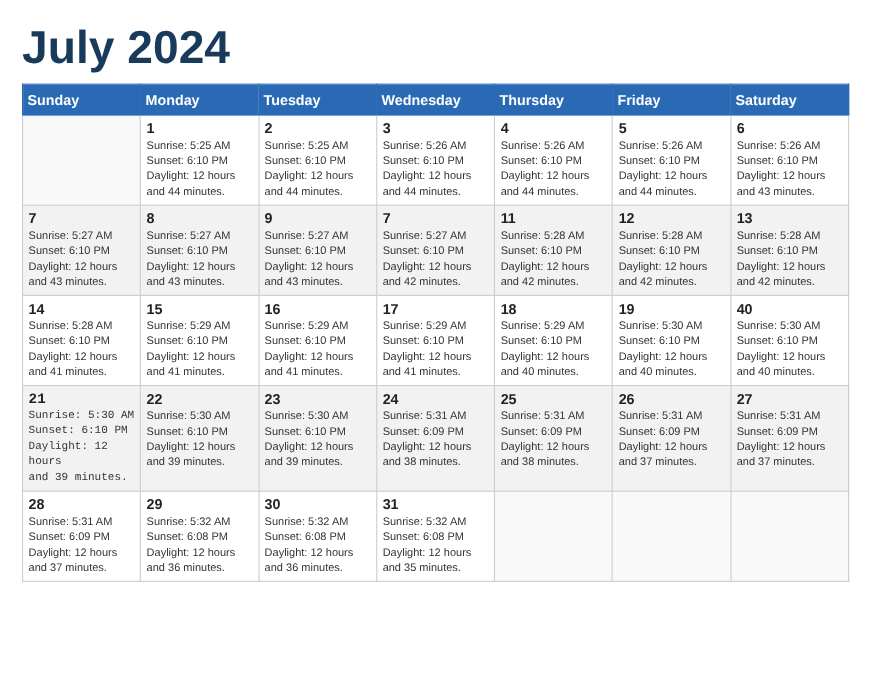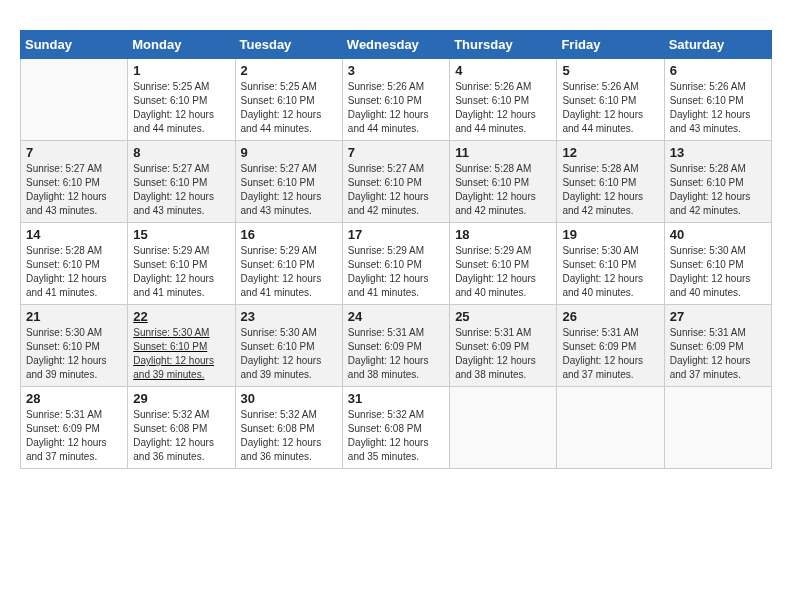--- a/index.html
+++ b/index.html
@@ -79,20 +79,21 @@
     .logo-wrapper {
       display: flex;
       align-items: center;
     }
   </style>
 </head>
 <body>
 
 <div class="header-section">
   <div class="title-section">
+    <div class="month-title">July 2024</div>
   </div>
 </div>
 
 <table class="calendar-table">
   <thead>
     <tr>
     <th>Sunday</th>
         <th>Monday</th>
         <th>Tuesday</th>
         <th>Wednesday</th>
@@ -243,28 +244,28 @@
         </td>
         <td style="background-color: rgb(255, 255, 255);">
           <div class="day-number">40</div>
           <div class="day-info" style="white-space: pre-line;">Sunrise: 5:30 AM
 Sunset: 6:10 PM
 Daylight: 12 hours
 and 40 minutes.</div>
         </td>
       </tr>
       <tr>
-        <td style="background-color: rgb(242, 242, 242);">
+        <td style="background-color: rgb(242, 242, 242); font-family: Liberation Mono, monospace;">
           <div class="day-number">21</div>
           <div class="day-info" style="white-space: pre-line;">Sunrise: 5:30 AM
 Sunset: 6:10 PM
 Daylight: 12 hours
 and 39 minutes.</div>
         </td>
-        <td style="background-color: rgb(242, 242, 242); text-decoration: underline;">
+        <td style="background-color: rgb(242, 242, 242);">
           <div class="day-number">22</div>
           <div class="day-info" style="white-space: pre-line;">Sunrise: 5:30 AM
 Sunset: 6:10 PM
 Daylight: 12 hours
 and 39 minutes.</div>
         </td>
         <td style="background-color: rgb(242, 242, 242);">
           <div class="day-number">23</div>
           <div class="day-info" style="white-space: pre-line;">Sunrise: 5:30 AM
 Sunset: 6:10 PM

